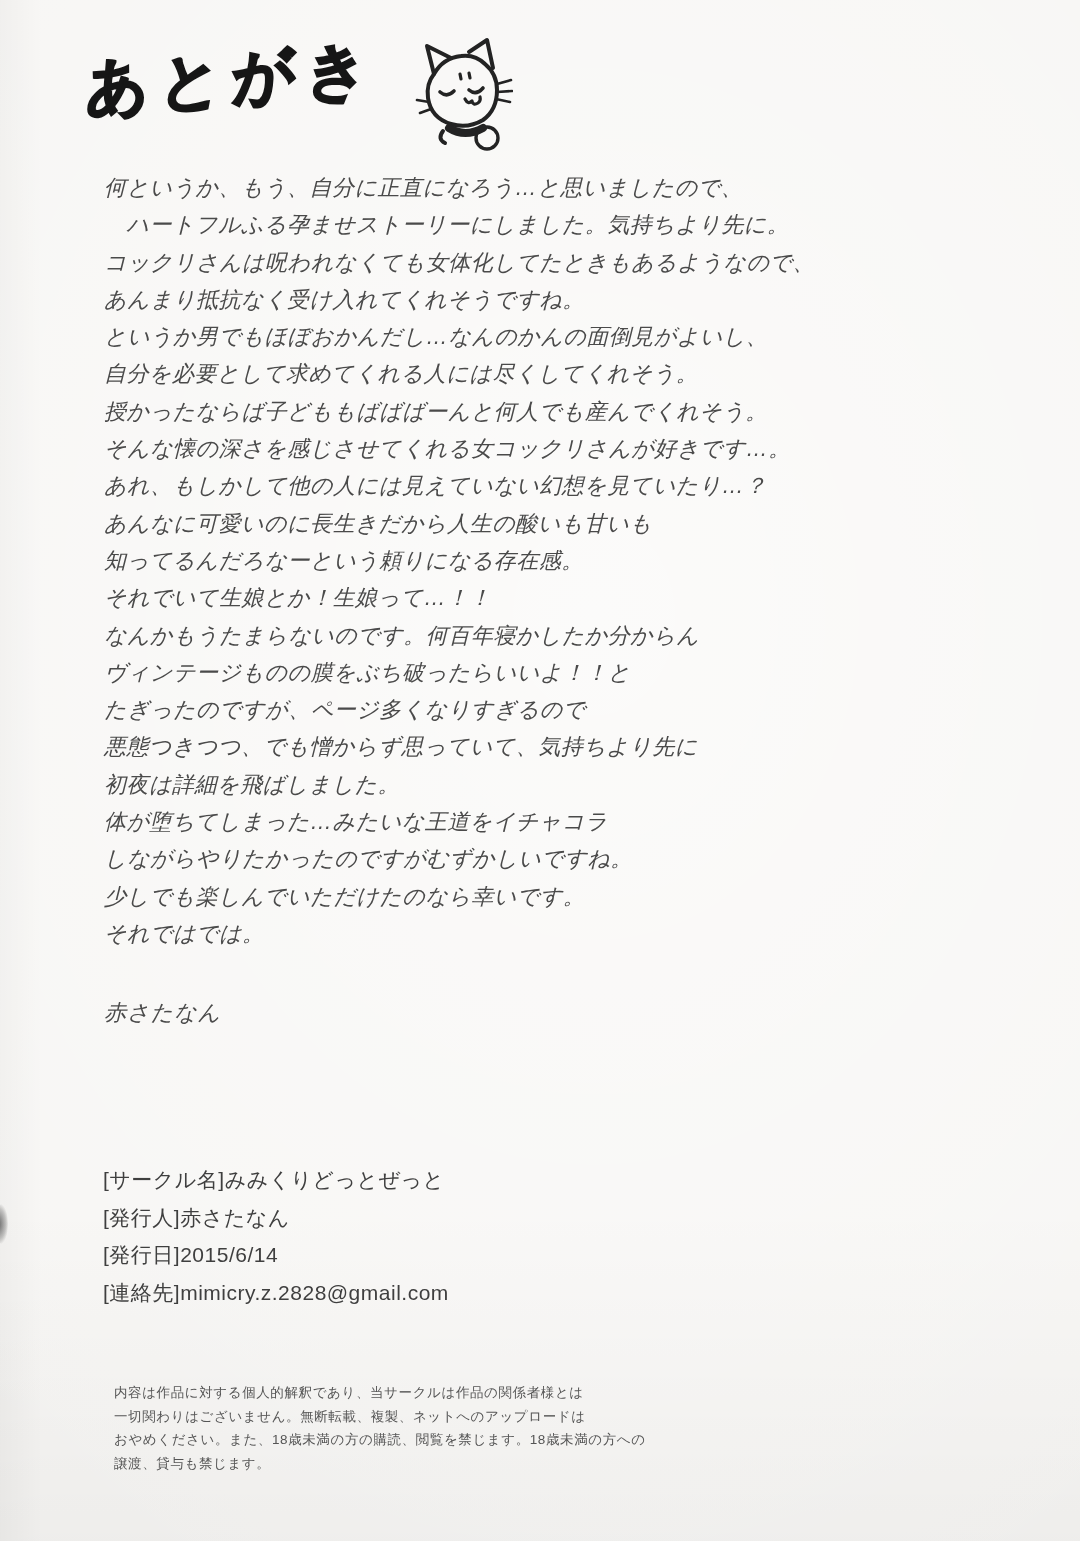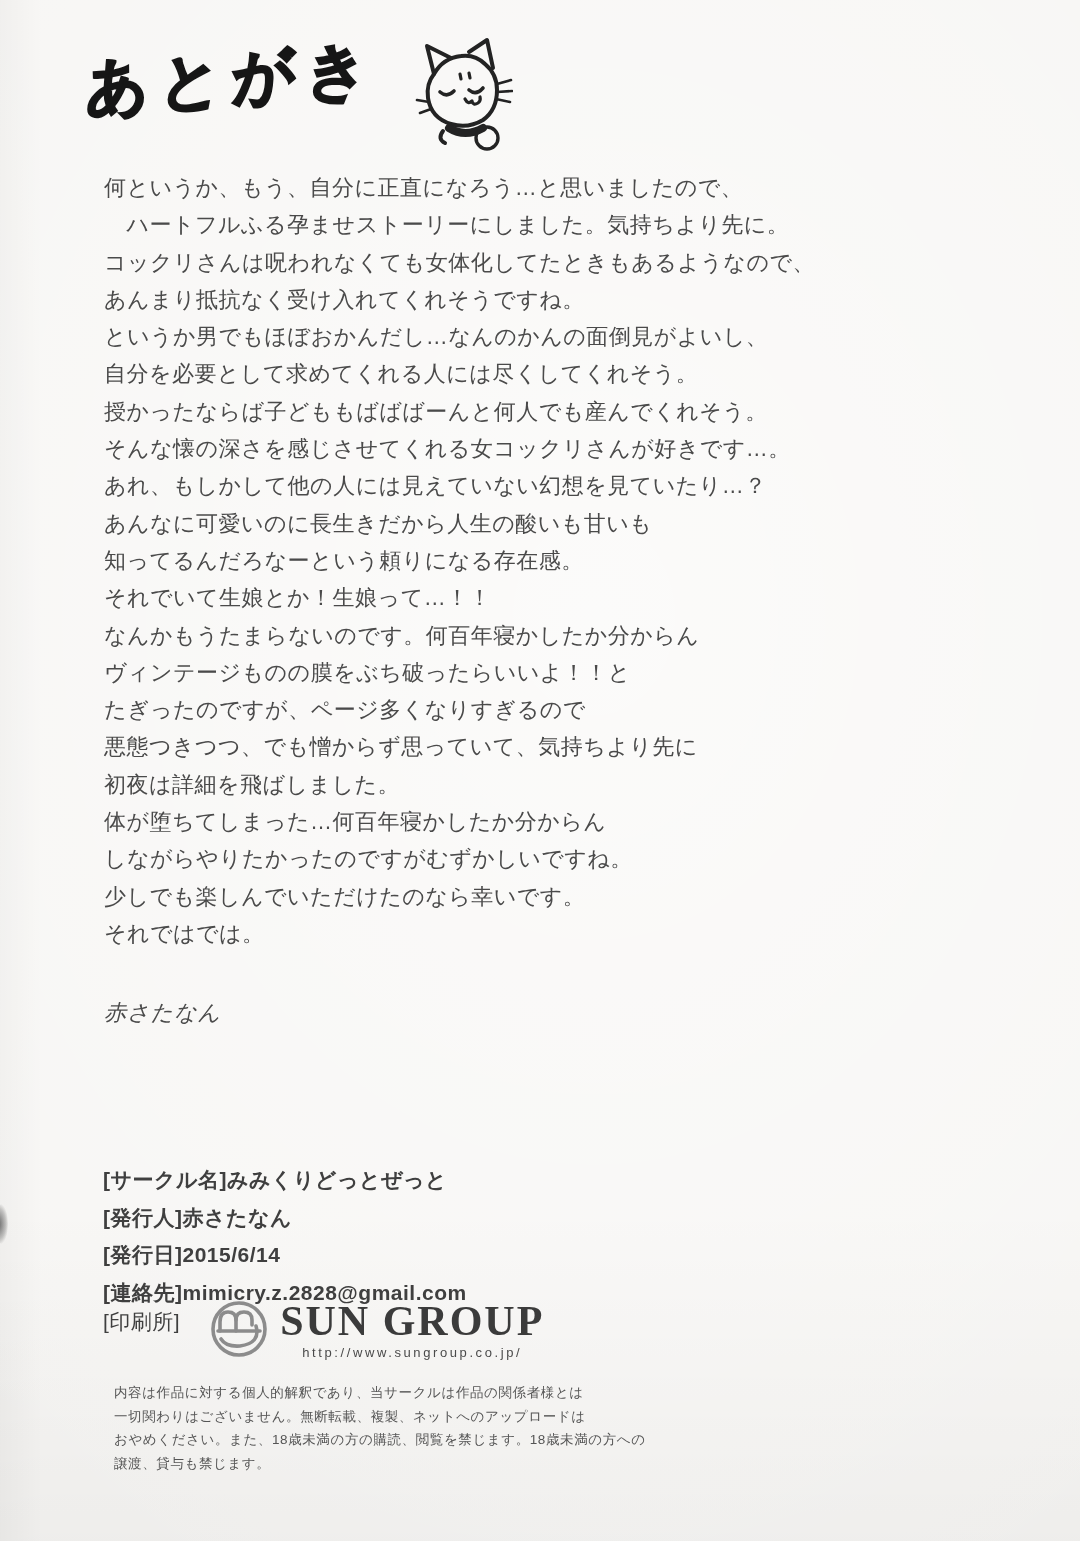--- a/index.html
+++ b/index.html
@@ -22,34 +22,34 @@
     font-size:62px;
     font-weight:900;
     color:#161616;
     letter-spacing:10px;
     transform:rotate(-4deg) skewX(-3deg);
     -webkit-text-stroke:2.2px #161616;
     line-height:1.3;
   }
   .cat{margin-left:34px;margin-top:-2px;}
   
-  .body-text{position:absolute;left:104px;top:173px;width:700px;}
+  .body-text{position:absolute;left:104px;top:173px;width:700px;font-style:italic;}
   .body-text .line{
     height:37.3px;
     font-size:22px;
     letter-spacing:.5px;
     white-space:pre;
     color:#4a4a4a;
   }
   .signature{
     position:absolute;left:104px;top:998px;
     font-size:22px;letter-spacing:1px;color:#4a4a4a;font-style:italic;
   }
   
-  .colophon{position:absolute;left:103px;top:1166px;font-weight:bold;}
+  .colophon{position:absolute;left:103px;top:1166px;}
   .colophon .line{
     height:37.5px;
     font-size:21px;
     letter-spacing:.5px;
     color:#3f3f3f;
   }
   .print-row{
     position:absolute;left:103px;top:1298px;
     display:flex;align-items:flex-start;
   }
@@ -129,51 +129,35 @@
     <div class="line">そんな懐の深さを感じさせてくれる女コックリさんが好きです…。</div>
     <div class="line">あれ、もしかして他の人には見えていない幻想を見ていたり…？</div>
     <div class="line">あんなに可愛いのに長生きだから人生の酸いも甘いも</div>
     <div class="line">知ってるんだろなーという頼りになる存在感。</div>
     <div class="line">それでいて生娘とか！生娘って…！！</div>
     <div class="line">なんかもうたまらないのです。何百年寝かしたか分からん</div>
     <div class="line">ヴィンテージものの膜をぶち破ったらいいよ！！と</div>
     <div class="line">たぎったのですが、ページ多くなりすぎるので</div>
     <div class="line">悪態つきつつ、でも憎からず思っていて、気持ちより先に</div>
     <div class="line">初夜は詳細を飛ばしました。</div>
-    <div class="line">体が堕ちてしまった…何百年寝かしたか分からん</div>
+    <div class="line">体が堕ちてしまった…みたいな王道をイチャコラ</div>
     <div class="line">しながらやりたかったのですがむずかしいですね。</div>
     <div class="line">少しでも楽しんでいただけたのなら幸いです。</div>
     <div class="line">それではでは。</div>
   </div>
 
   <div class="signature">赤さたなん</div>
 
   <div class="colophon">
     <div class="line">[サークル名]みみくりどっとぜっと</div>
     <div class="line">[発行人]赤さたなん</div>
     <div class="line">[発行日]2015/6/14</div>
     <div class="line">[連絡先]mimicry.z.2828@gmail.com</div>
   </div>
 
-  <div class="print-row">
-    <div class="print-label">[印刷所]</div>
-    <svg class="sun-logo" width="62" height="62" viewBox="0 0 62 62" aria-hidden="true">
-      <g stroke="#8c8c8c" stroke-width="3.6" fill="none" stroke-linecap="round">
-        <circle cx="31" cy="31" r="26"></circle>
-        <path d="M12,33 L12,24 Q12,14 20,14 Q28,14 28,22 L28,33"></path>
-        <path d="M28,22 Q28,14 36,14 Q44,14 44,22 L44,27"></path>
-        <path d="M10,33 L52,33"></path>
-        <path d="M48,28 Q53,45 32,48 Q18,49 13,41"></path>
-      </g>
-    </svg>
-    <div class="brand">
-      <div class="brand-name">SUN GROUP</div>
-      <div class="brand-url">http://www.sungroup.co.jp/</div>
-    </div>
-  </div>
 
   <div class="disclaimer">
     <div class="line">内容は作品に対する個人的解釈であり、当サークルは作品の関係者様とは</div>
     <div class="line">一切関わりはございません。無断転載、複製、ネットへのアップロードは</div>
     <div class="line">おやめください。また、18歳未満の方の購読、閲覧を禁じます。18歳未満の方への</div>
     <div class="line">譲渡、貸与も禁じます。</div>
   </div>
 
   <div class="edge-artifact"></div>
 

